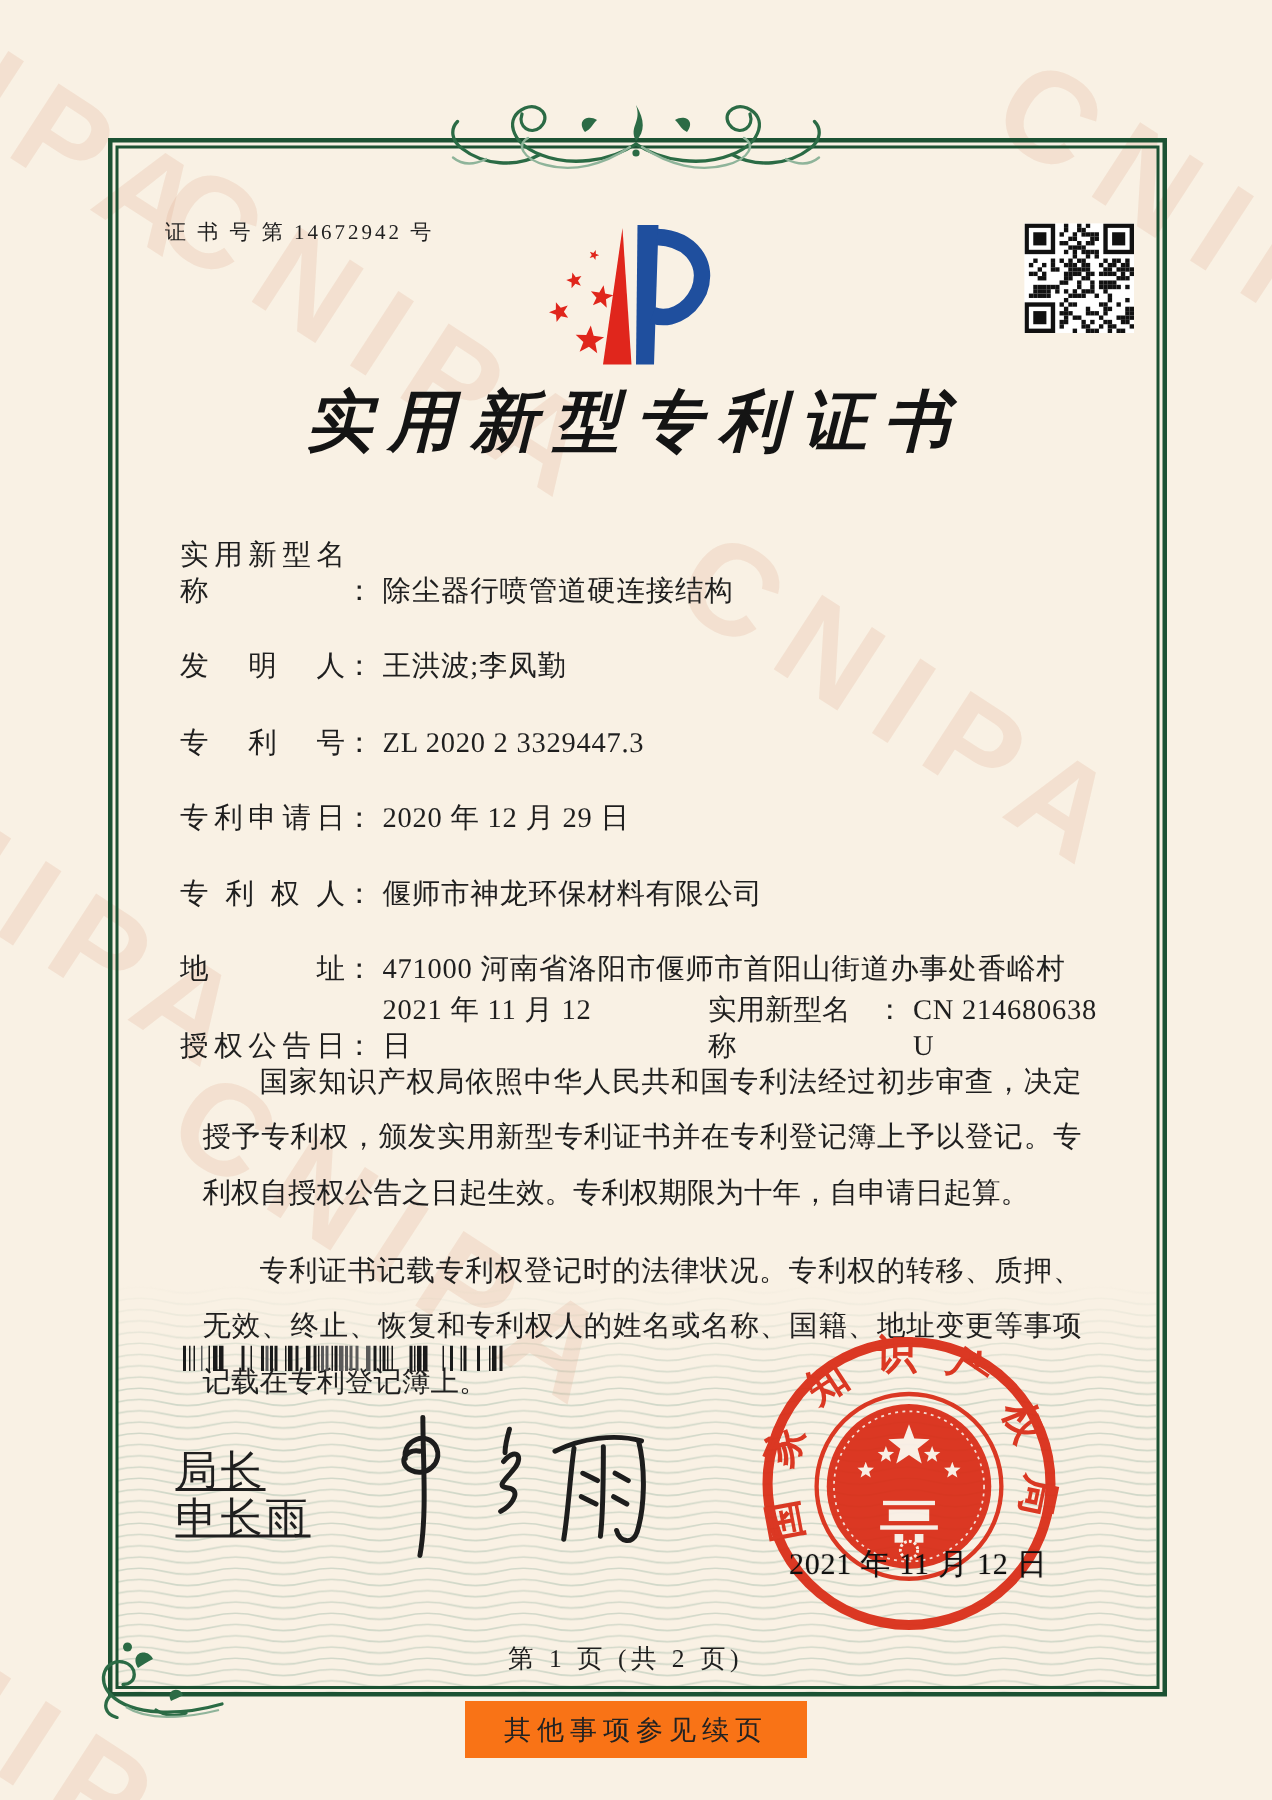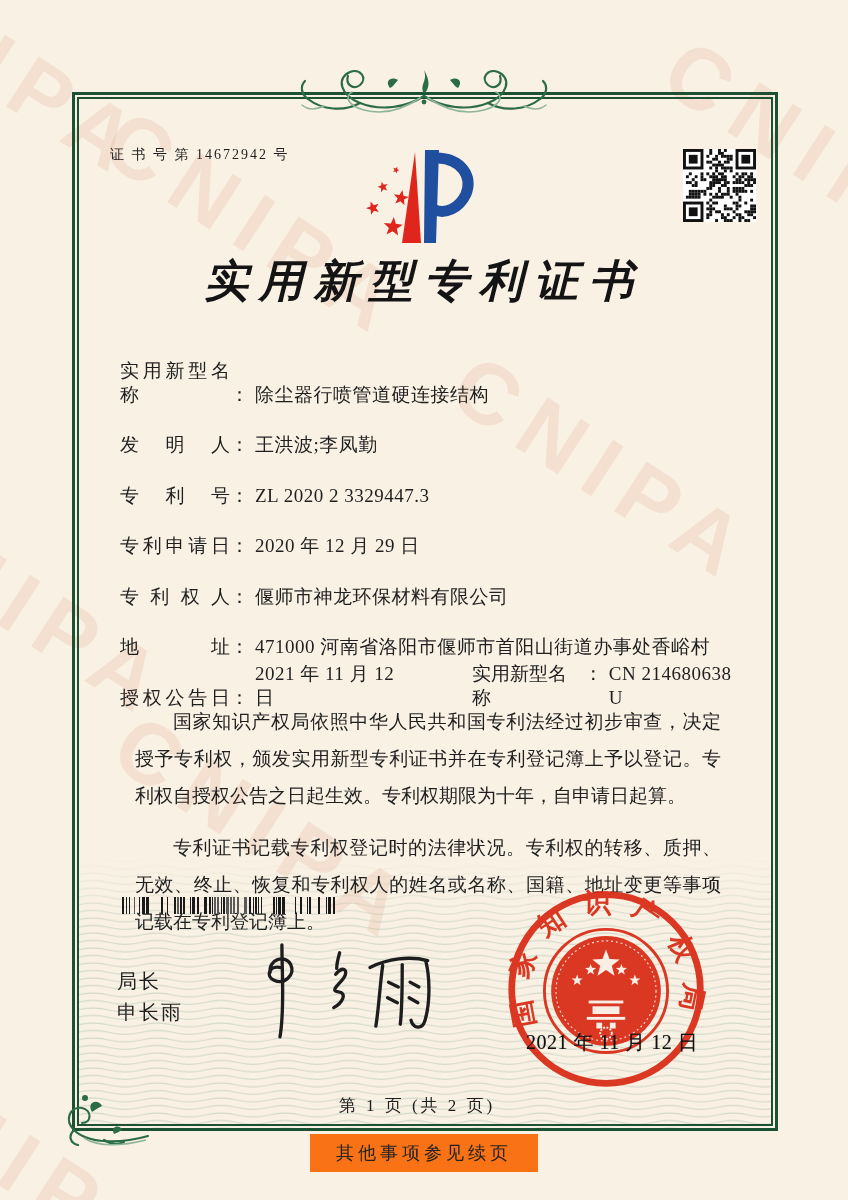--- a/index.html
+++ b/index.html
@@ -52,21 +52,21 @@
   .grant-extra{margin-left:56px;display:flex;}
   
   .legal{
     position:absolute;left:120px;right:112px;top:688px;z-index:10;
     font-size:19px;line-height:37px;text-align:justify;
   }
   .legal p{margin:15px;text-indent:2em;}
   
   .barcode{position:absolute;left:120px;top:897px;width:216px;height:17px;z-index:10;}
   
-  .officer{position:absolute;left:117px;top:966px;z-index:10;font-size:20px;line-height:31px;letter-spacing:2px;}
+  .officer{position:absolute;left:117px;top:966px;z-index:10;font-size:28px;line-height:31px;letter-spacing:2px;text-decoration:underline;}
   .signature{position:absolute;left:233px;top:935px;width:225px;height:108px;z-index:15;}
   
   .seal{position:absolute;left:504px;top:887px;width:204px;height:204px;z-index:30;}
   .seal svg{opacity:0.93;}
   .seal-date{
     position:absolute;left:22px;top:142px;width:170px;z-index:31;
     font-size:20px;color:#101010;letter-spacing:0.5px;white-space:nowrap;
     text-shadow:0 0 1px rgba(0,0,0,.35);
   }
   

